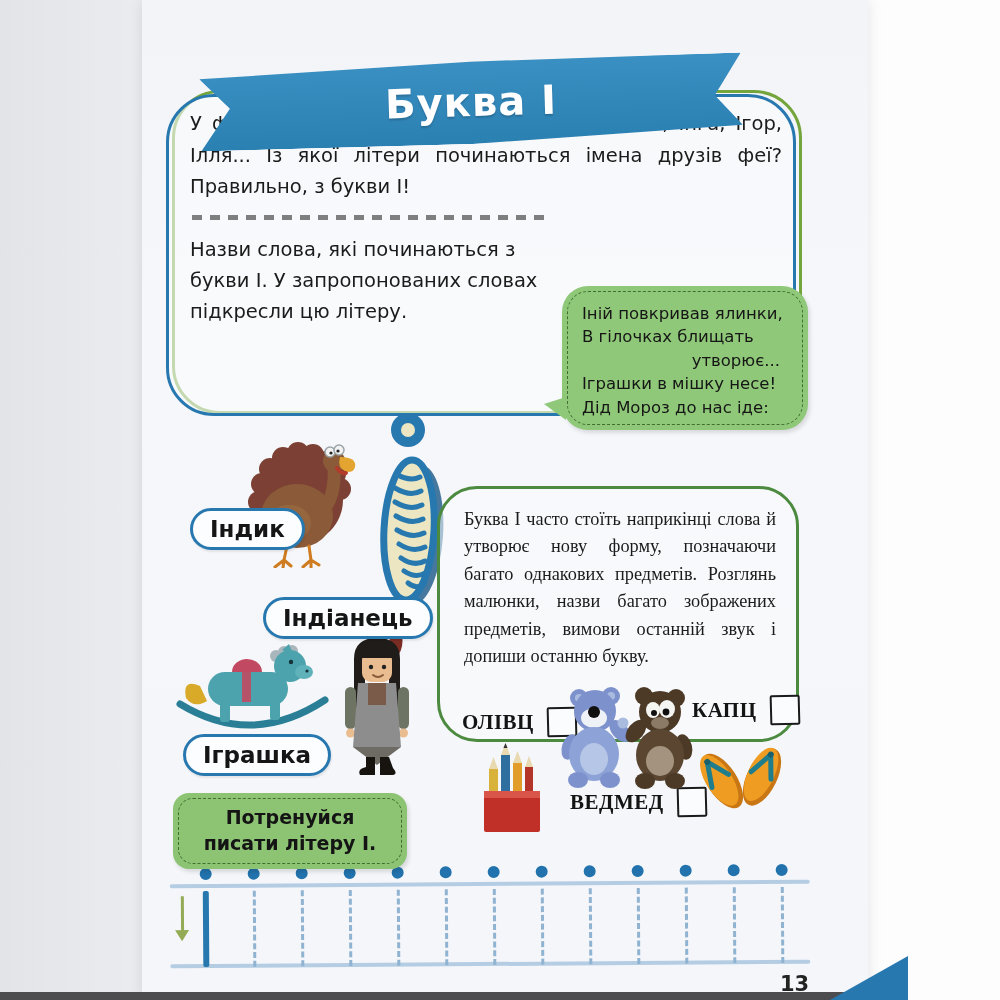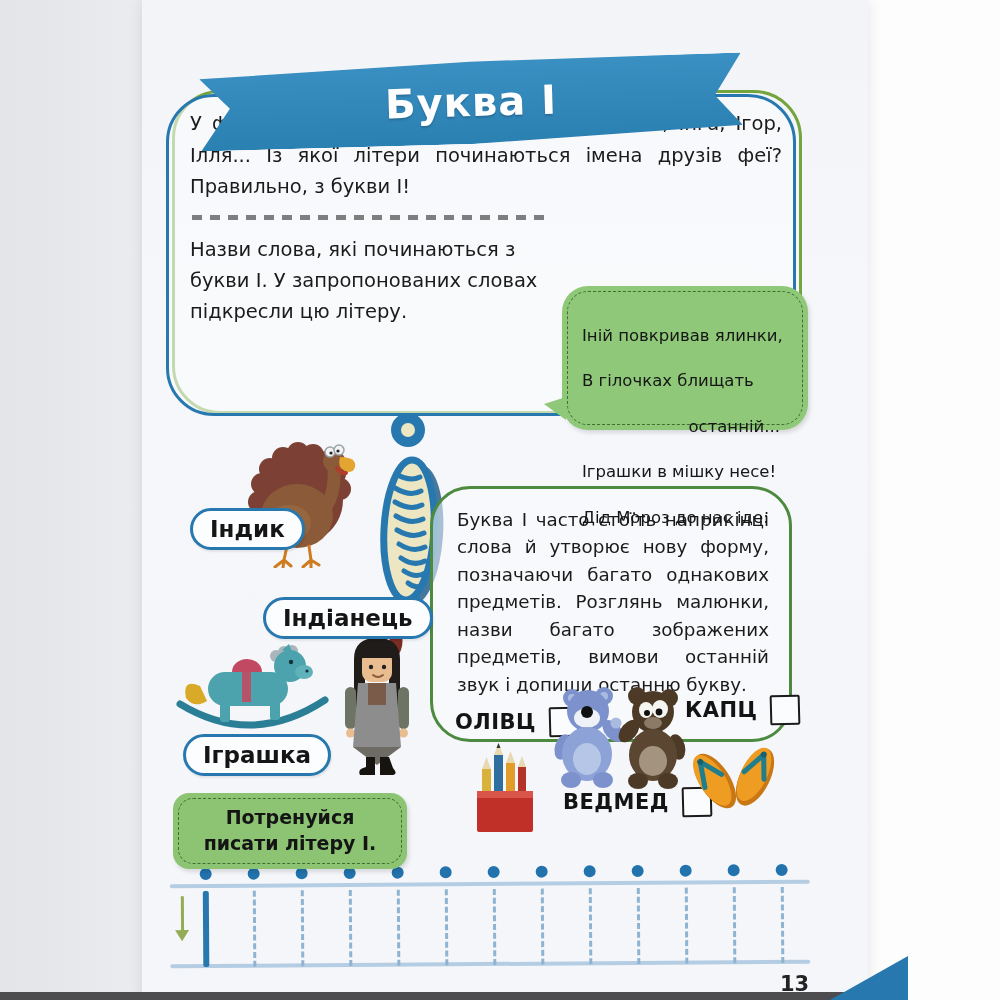--- a/index.html
+++ b/index.html
@@ -28,35 +28,35 @@
     clip-path:polygon(0 14%,50% 2%,100% 0,95% 50%,100% 86%,50% 100%,0 100%,5.5% 50%);
     transform:rotate(-1.6deg);display:flex;align-items:center;justify-content:center;}
   .ribbon span{color:#fff;font-size:40px;font-weight:700;letter-spacing:1px;
     text-shadow:0 2px 2px rgba(0,0,0,.18);}
 
   
   .bubble{position:absolute;left:420px;top:286px;width:246px;height:144px;z-index:7;
     background:#8fc878;border-radius:26px;box-shadow:2px 3px 4px rgba(0,0,0,.12);}
   .bubble-inner{position:absolute;inset:5px;border:1.6px dashed #3f6e2e;border-radius:21px;
     padding:10px 12px 0 14px;box-sizing:border-box;}
-  .bubble-inner div{font-size:16.5px;line-height:1.42;color:#161616;font-weight:500;margin-top:22px;}
+  .bubble-inner div{font-size:16.5px;line-height:1.42;color:#161616;font-weight:500;}
   .bubble-inner div.right{text-align:right;padding-right:10px;}
   .bubble-tail{position:absolute;left:-18px;bottom:10px;width:0;height:0;
     border-top:7px solid transparent;border-bottom:16px solid transparent;
     border-right:22px solid #8fc878;}
 
   
   .pill{position:absolute;z-index:5;display:inline-flex;align-items:center;justify-content:center;
     background:#fcfdfe;border:3px solid #2878b0;border-radius:24px;padding:5px 17px;
     font-size:23px;font-weight:700;color:#151515;box-shadow:1px 2px 2px rgba(0,0,0,.08);}
   .illo{position:absolute;z-index:3;}
 
   
-  .rule-box{position:absolute;left:288px;top:486px;width:362px;height:256px;z-index:4;
-    border:3px solid #4b8a3f;border-radius:40px;background:rgba(250,251,253,.55);box-sizing:border-box;}
+  .rule-box{position:absolute;left:295px;top:486px;width:362px;height:256px;z-index:4;
+    border:3px solid #4b8a3f;border-radius:40px;background:rgba(250,251,253,.55);box-sizing:border-box;font-family:Liberation Serif, serif;}
   .rule-box p{margin:0;padding:17px 20px 0 24px;font-size:18.3px;line-height:1.5;
     text-align:justify;color:#1b1b1b;}
   .ex-row{position:absolute;display:flex;align-items:center;gap:13px;justify-content:center;}
   .ex-word{font-size:21px;font-weight:700;letter-spacing:.5px;color:#141414;}
   .checkbox{width:26px;height:26px;border:2.5px solid #1b1b1b;border-radius:2px;
     background:#fbfcfd;transform:rotate(-1.5deg);}
 
   
   .practice-note{position:absolute;left:31px;top:793px;width:234px;height:76px;z-index:5;
     background:#8cc474;border-radius:16px;box-shadow:2px 3px 4px rgba(0,0,0,.12);
@@ -101,21 +101,21 @@
 
     <div class="ribbon">
       <span>Буква І</span>
     </div>
 
     <div class="bubble">
       <div class="bubble-tail"></div>
       <div class="bubble-inner">
         <div>Іній повкривав ялинки,</div>
         <div>В гілочках блищать</div>
-        <div class="right">останній...</div>
+        <div class="right">утворює...</div>
         <div>Іграшки в мішку несе!</div>
         <div>Дід Мороз до нас іде:</div>
       </div>
     </div>
 
     <svg class="illo" style="left:95px;top:428px" width="135" height="140" viewBox="0 0 135 140">
       <g fill="#7c4134">
         <circle cx="22" cy="74" r="11"></circle>
           <circle cx="25" cy="56" r="11"></circle>
           <circle cx="33" cy="41" r="11"></circle>

